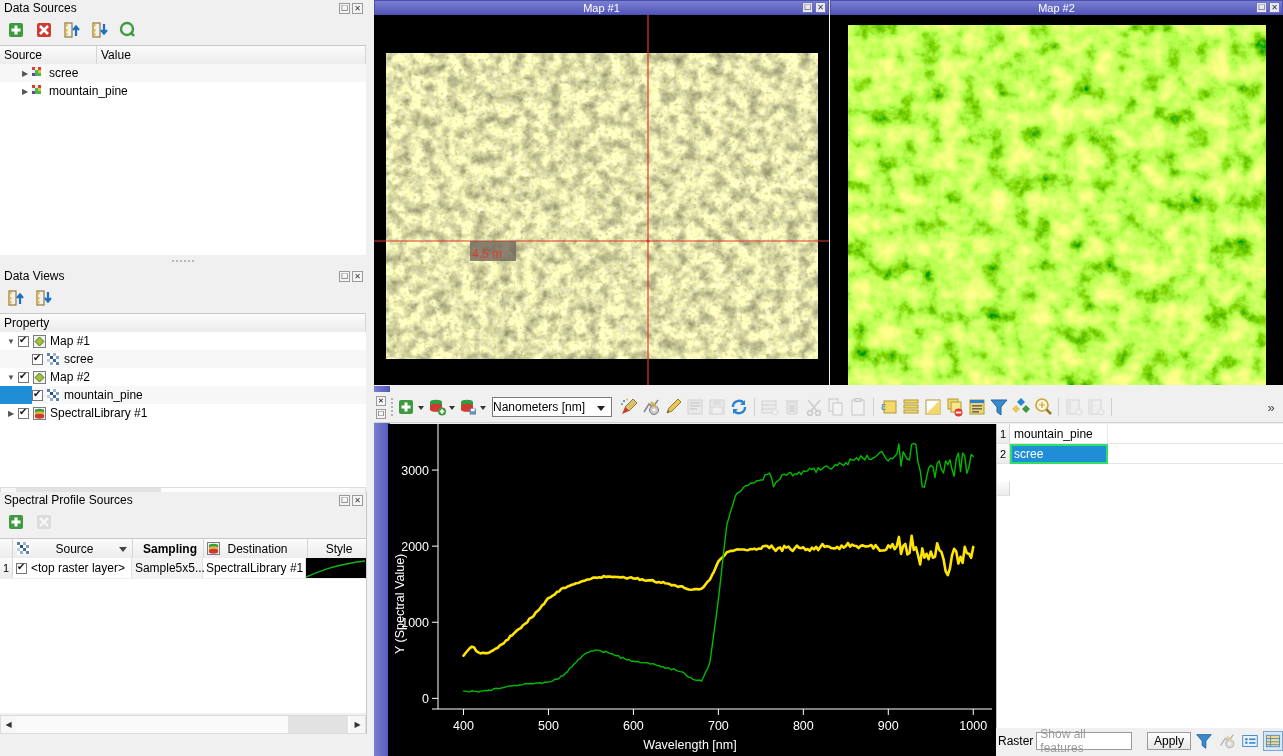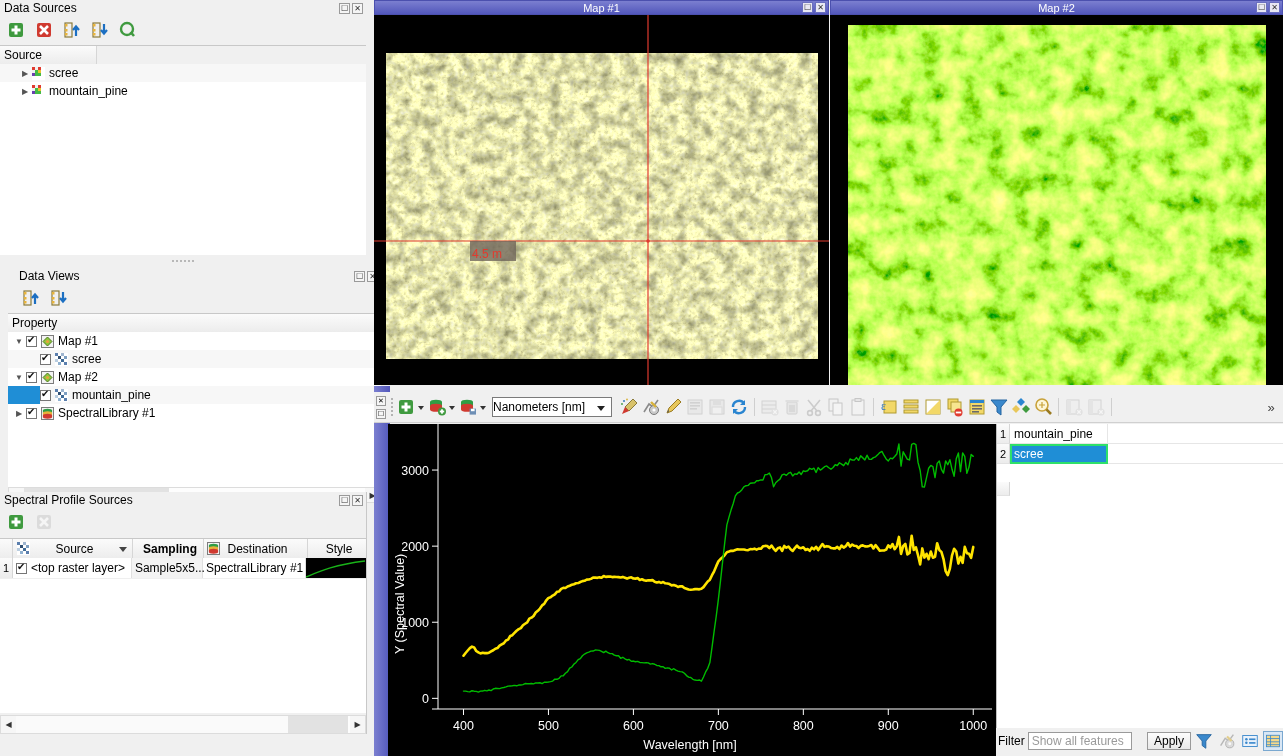--- a/index.html
+++ b/index.html
@@ -193,20 +193,21 @@
       </span>
       <span class="ticon">
         <svg width="22" height="22" viewBox="0 0 22 22">
             <circle cx="10" cy="10" r="6" fill="none" stroke="#3f9a3f" stroke-width="2.4"></circle>
             <path d="M13.5 13 L17 17" stroke="#3f9a3f" stroke-width="2.6"></path>
           </svg>
       </span>
     </div>
     <div class="hdrrow" style="position:absolute;top:45px;left:0;right:0;">
       <div class="hdrcell" style="width:97px">Source</div>
+      <div class="hdrcell" style="flex:1">Value</div>
     </div>
     <div class="treebody" style="top:64px;bottom:9px;">
       <div class="trow alt">
         <span class="arrow right" style="margin-left:18px"></span>
         <span class="rasicon">
           <svg width="13" height="13" viewBox="0 0 13 13">
               <rect width="13" height="13" fill="#fff"></rect>
               <rect x="0" y="0" width="3" height="3" fill="#e03b2f"></rect>
               <rect x="3" y="0" width="3" height="3" fill="#f0f0f0"></rect>
               <rect x="6" y="0" width="3" height="3" fill="#e03b2f"></rect>
@@ -242,21 +243,21 @@
     <div class="splitdots" style="position:absolute;left:0;right:0;bottom:0;">
         <b></b>
         <b></b>
         <b></b>
         <b></b>
         <b></b>
         <b></b>
       </div>
   </div>
 
-  <div class="panel" style="left:8px;top:268px;width:366px;height:244px;padding-left:7px;">
+  <div class="panel" style="left:0;top:268px;width:366px;height:244px;">
     <div class="panel-title">
       <span class="ttl">Data Views</span>
       <span class="title-btns">
         <span class="tbtn">☐</span>
         <span class="tbtn">✕</span>
       </span>
     </div>
     <div class="toolstrip">
       <span class="ticon">
         <svg width="22" height="22" viewBox="0 0 22 22">
@@ -828,21 +829,21 @@
       <div class="attr-rn">2</div>
       <div class="attr-c sel">scree</div>
       <div class="attr-blank"></div>
     </div>
     <div style="position:absolute;left:0;right:0;top:58px;bottom:0;background:#fff;">
       <div style="width:13px;height:14px;background:linear-gradient(#fbfbfb,#ececec);border-right:1px solid #d6d6d6;border-bottom:1px solid #e2e2e2;box-sizing:border-box;"></div>
     </div>
   </div>
 
   <div class="filterbar" style="left:996px;top:730px;width:287px;">
-    <span>Filter</span>
+    <span>Raster</span>
     <span class="filterinput" title="Show all features">
       <span>Show all features</span>
     </span>
     <span class="applybtn">Apply</span>
     <span style="width:20px;height:20px;display:inline-block">
       <svg width="20" height="20" viewBox="0 0 22 22">
           <path d="M3 4 L19 4 L13 11 L13 19 L9 16 L9 11 Z" fill="#3a88cc" stroke="#2464a0"></path>
         </svg>
     </span>
     <span style="width:20px;height:20px;display:inline-block">

